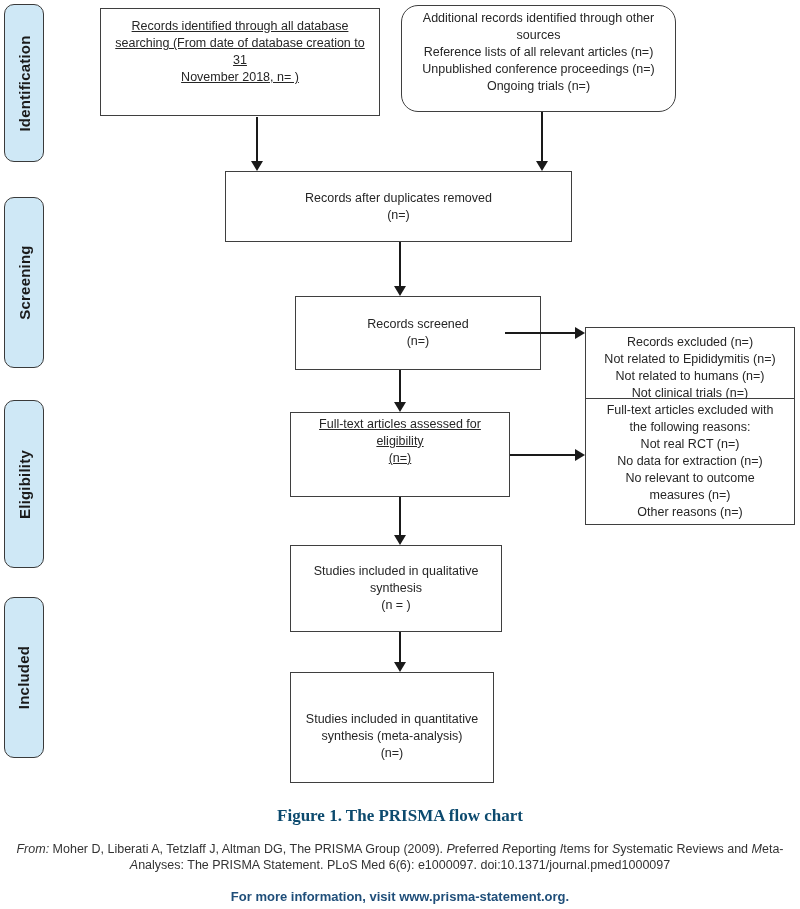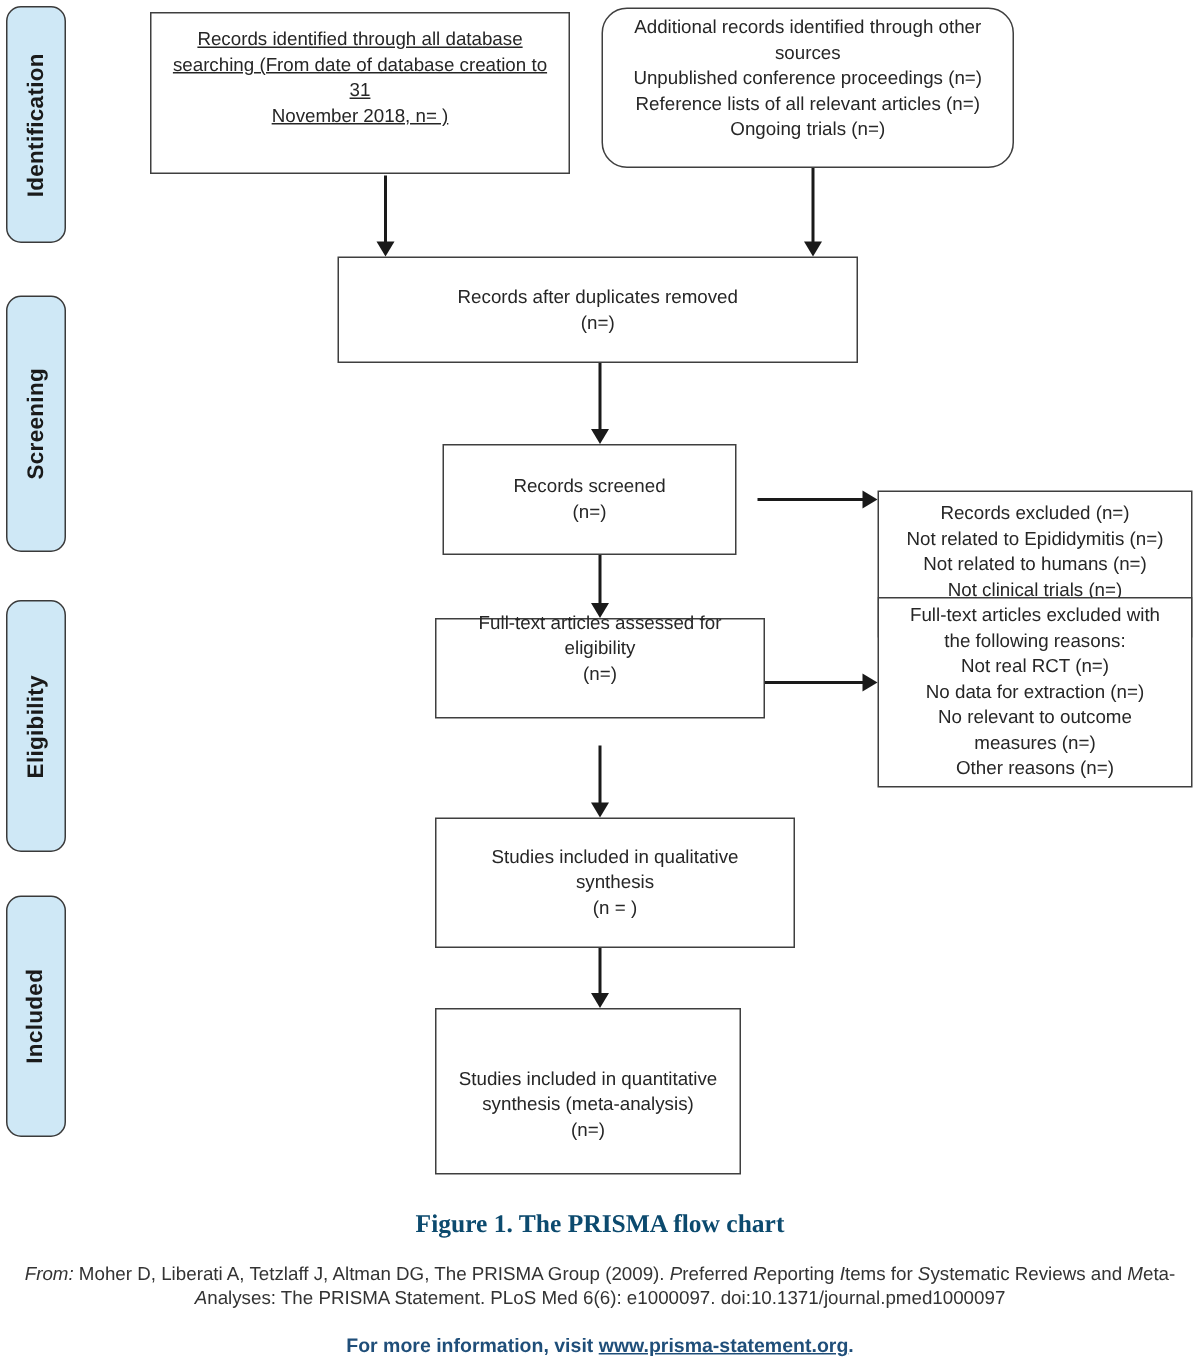--- a/index.html
+++ b/index.html
@@ -93,21 +93,20 @@
     position: absolute;
     left: 0; right: 0;
     top: 889px;
     text-align: center;
     font-weight: bold;
     font-size: 13px;
     color: #1f4e79;
   }
   .footer a {
     color: #1f4e79;
-    text-decoration: underline;
     cursor: pointer;
   }
 </style>
 </head>
 <body>
 
 <div id="canvas">
 
   <div class="stage" style="top:4px;height:158px;">
       <span>Identification</span>
@@ -124,60 +123,60 @@
 
   <div class="fbox" style="left:100px;top:8px;width:280px;height:108px;padding-bottom:22px;text-decoration:underline;">
     <div>Records identified through all database</div>
     <div>searching (From date of database creation to 31</div>
     <div>November 2018, n= )</div>
   </div>
 
   <div class="fbox" style="left:401px;top:5px;width:275px;height:107px;padding-bottom:14px;border-radius:17px;">
     <div>Additional records identified through other</div>
     <div>sources</div>
+    <div>Reference lists of all relevant articles (n=)</div>
     <div>Unpublished conference proceedings (n=)</div>
-    <div>Reference lists of all relevant articles (n=)</div>
     <div>Ongoing trials (n=)</div>
   </div>
 
   <div class="fbox" style="left:225px;top:171px;width:347px;height:71px;">
     <div>Records after duplicates removed</div>
     <div>(n=)</div>
   </div>
 
-  <div class="fbox" style="left:295px;top:296px;width:196px;height:74px;">
+  <div class="fbox" style="left:295px;top:296px;width:246px;height:74px;">
     <div>Records screened</div>
     <div>(n=)</div>
   </div>
 
   <div class="fbox" style="left:585px;top:287px;width:210px;height:98px;margin-top:40px;">
     <div>Records excluded (n=)</div>
     <div>Not related to Epididymitis (n=)</div>
     <div>Not related to humans (n=)</div>
     <div>Not clinical trials (n=)</div>
     <div>Other reasons (n=)</div>
   </div>
 
-  <div class="fbox" style="left:290px;top:412px;width:220px;height:67px;padding-bottom:28px;">
+  <div class="fbox" style="left:290px;top:412px;width:220px;height:85px;padding-bottom:28px;text-decoration:underline;">
     <div>Full-text articles assessed for</div>
     <div>eligibility</div>
     <div>(n=)</div>
   </div>
 
   <div class="fbox" style="left:585px;top:398px;width:210px;height:127px;">
     <div>Full-text articles excluded with</div>
     <div>the following reasons:</div>
     <div>Not real RCT (n=)</div>
     <div>No data for extraction (n=)</div>
     <div>No relevant to outcome</div>
     <div>measures (n=)</div>
     <div>Other reasons (n=)</div>
   </div>
 
-  <div class="fbox" style="left:290px;top:545px;width:240px;height:87px;">
+  <div class="fbox" style="left:290px;top:545px;width:212px;height:87px;">
     <div>Studies included in qualitative</div>
     <div>synthesis</div>
     <div>(n = )</div>
   </div>
 
   <div class="fbox" style="left:290px;top:672px;width:204px;height:111px;padding-top:20px;">
     <div>Studies included in quantitative</div>
     <div>synthesis (meta-analysis)</div>
     <div>(n=)</div>
   </div>

